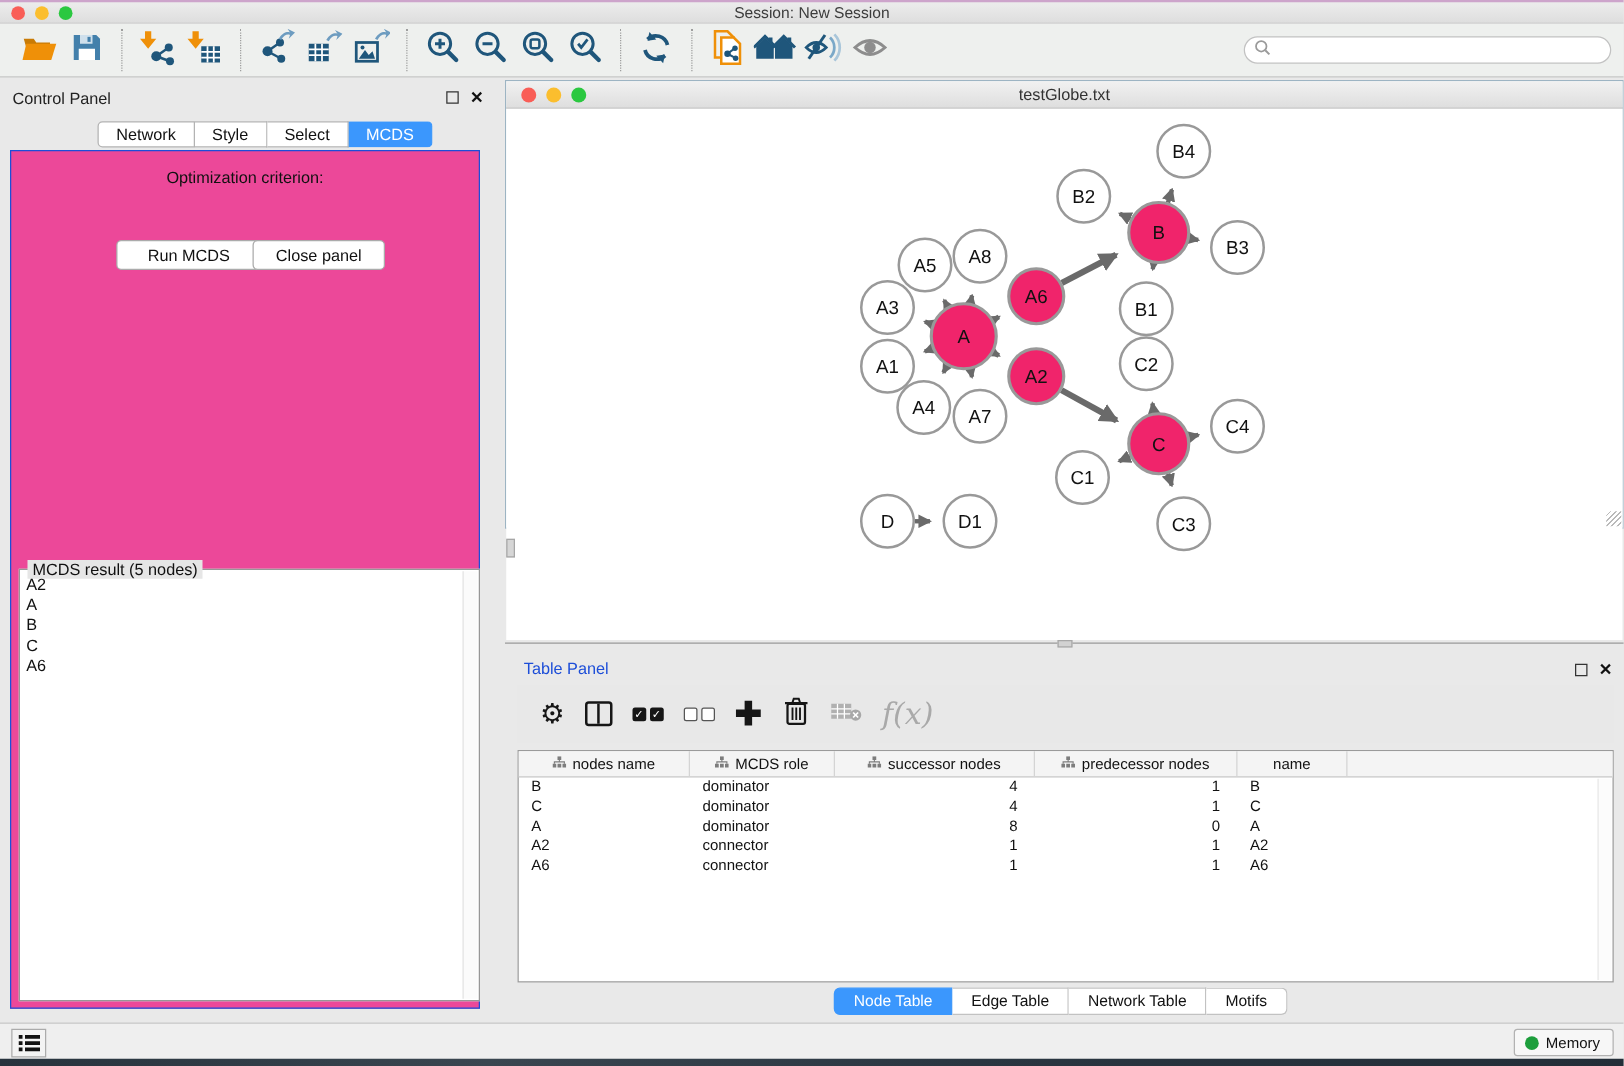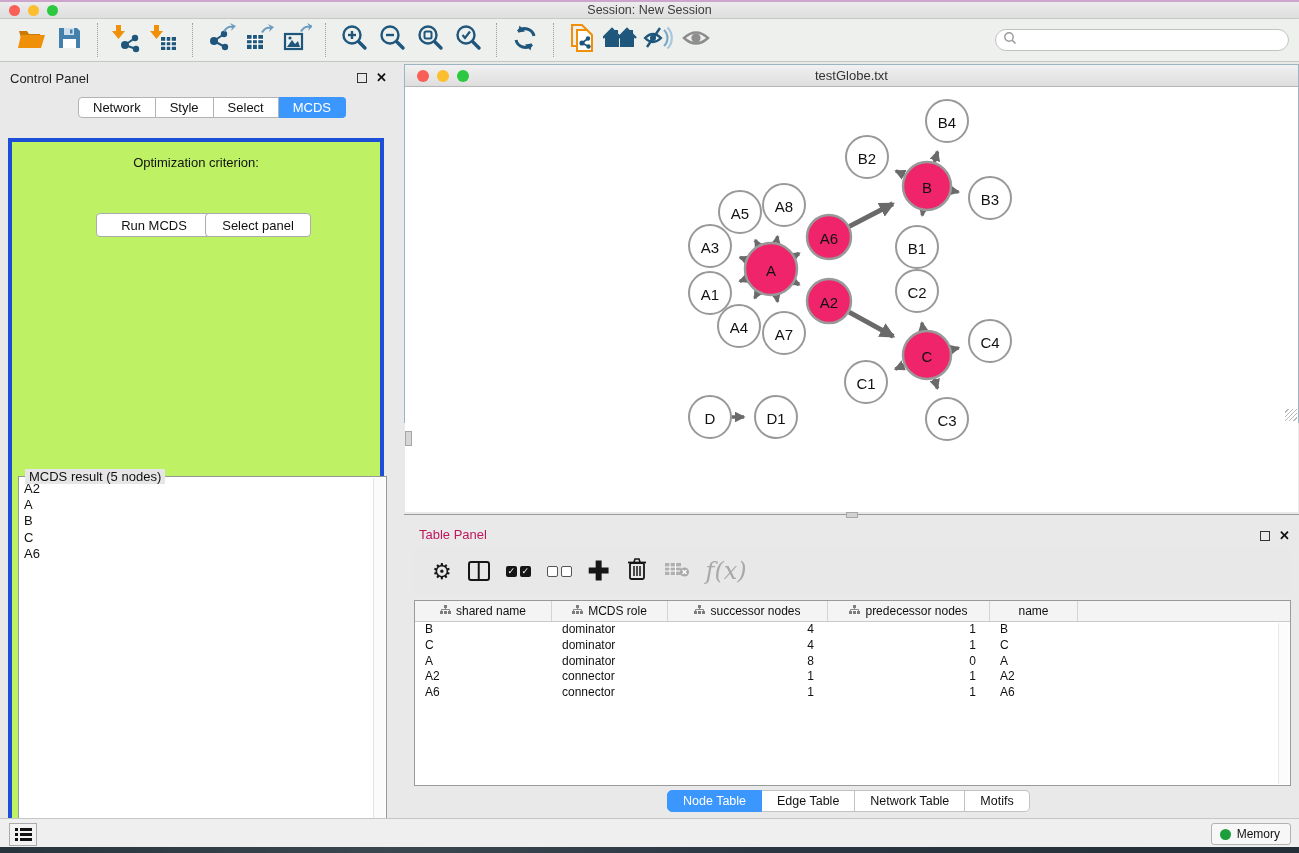--- a/index.html
+++ b/index.html
@@ -32,22 +32,22 @@
   .cp-title { position:absolute; left:10px; top:9px; font-size:13px; color:#222; }
   .panel-float { position:absolute; top:11px; width:10px; height:10px; border:1.5px solid #333; }
   .panel-close { position:absolute; top:8px; font-size:13px; font-weight:bold; color:#111; }
   .cp-float{ left:357px; } .cp-close{ left:376px; }
   .cp-tabs { position:absolute; left:78px; top:35px; display:flex; }
   .cp-tab { height:21px; line-height:19px; padding:0 14px; font-size:13px; background:#fff;
     border:1px solid #b3b3b3; border-left:none; color:#111; text-align:center; }
   .cp-tab:first-child { border-left:1px solid #b3b3b3; border-radius:4px 0 0 4px;text-align:center; }
   .cp-tab:last-child { border-radius:0 4px 4px 0; }
   .cp-tab.active { background:#3b97fd; color:#fff; border-color:#3b97fd; }
-  .cp-body { position:absolute; left:8px; top:76px; width:376px; height:687px;
-    background:#bef264; border:4px solid #1d4ed8; }
+  .cp-body { position:absolute; left:8px; top:58px; width:376px; height:687px;
+    background:#ec4899; border:1px solid #1d4ed8; }
   .opt-label { position:absolute; left:0; top:13px; width:100%; text-align:center; font-size:13px; color:#111; }
   .criterion { position:absolute; left:35px; top:36px; width:304px; height:24px; background:#fff;
     border:1px solid #a9a9a9; border-radius:4px; font-size:13px; color:#111; line-height:22px; padding-left:9px; }
   .stepper { position:absolute; right:1px; top:1px; width:20px; height:20px; border-radius:3px;
     background:linear-gradient(#6fb1fb,#2f84f4); display:flex; flex-direction:column;
     align-items:center; justify-content:center; gap:2px; }
   .st-up { width:0; height:0; border-left:4px solid transparent; border-right:4px solid transparent; border-bottom:5px solid #fff; }
   .st-dn { width:0; height:0; border-left:4px solid transparent; border-right:4px solid transparent; border-top:5px solid #fff; }
   .cp-btn { position:absolute; top:71px; height:24px; background:#fff; border:1px solid #ababab;
     border-radius:4px; font-size:13px; color:#111; font-family:"Liberation Sans",sans-serif; }
@@ -69,21 +69,21 @@
   .nw-canvas { position:relative; width:893px; height:425px; background:#fff; overflow:hidden; }
   .nw-handle { position:absolute; left:0px; top:366px; width:7px; height:15px; background:#d6d6d6; border:1px solid #a6a6a6; }
   .nw-resize { position:absolute; right:1px; bottom:1px; width:12px; height:12px;
     background:repeating-linear-gradient(135deg,transparent 0 2px,#b9b9b9 2px 3px); }
 
   .h-splitter { position:absolute; left:404px; top:452px; width:895px; height:5px; border-top:1px solid #9a9a9a; }
   .h-splitter .grip { position:absolute; left:442px; top:-3px; width:12px; height:6px; background:#d2d2d2; border:1px solid #a8a8a8; }
 
   
   .table-panel { position:absolute; left:405px; top:458px; width:894px; height:294px; }
-  .tp-title { position:absolute; left:14px; top:7px; font-size:13px; color:#be185d; }
+  .tp-title { position:absolute; left:14px; top:7px; font-size:13px; color:#1d4ed8; }
   .tp-float { left:855px; } .tp-close { left:874px; }
   .tp-toolbar { position:absolute; left:9px; top:28px; width:877px; height:46px; background:#e8e8e8;
     display:flex; align-items:center; padding-left:18px; }
   .tpi { display:flex; align-items:center; justify-content:center; height:30px; margin-right:16px; }
   .gear { font-size:22px; color:#161616; font-family:"DejaVu Sans",sans-serif; }
   .colicon { width:22px; height:20px; border:2.5px solid #161616; border-radius:3px; position:relative; }
   .colicon:before { content:""; position:absolute; left:50%; top:0; bottom:0; width:2.5px; background:#161616; transform:translateX(-50%); }
   .ckpair { display:flex; gap:3px; }
   .ck { width:11px; height:11px; border-radius:2px; }
   .ck.on { background:#161616; color:#fff; font-size:9px; line-height:11px; text-align:center; }
@@ -295,21 +295,21 @@
       <div class="panel-close cp-close">✕</div>
       <div class="cp-tabs" id="cp-tabs">
           <div class="cp-tab">Network</div>
           <div class="cp-tab">Style</div>
           <div class="cp-tab">Select</div>
           <div class="cp-tab active">MCDS</div>
         </div>
       <div class="cp-body">
         <div class="opt-label">Optimization criterion:</div>
         <button class="cp-btn btn-run">Run MCDS</button>
-        <button class="cp-btn btn-close">Select panel</button>
+        <button class="cp-btn btn-close">Close panel</button>
         <div class="mcds-box">
           <div class="mcds-legend">MCDS result (5 nodes)</div>
           <div class="mcds-list" id="mcds-list">
               <div class="mcds-item">A2</div>
               <div class="mcds-item">A</div>
               <div class="mcds-item">B</div>
               <div class="mcds-item">C</div>
               <div class="mcds-item">A6</div>
             </div>
           <div class="mcds-scroll"></div>
@@ -503,21 +503,21 @@
       <div class="tp-table">
         <div class="tbl-head" id="tbl-head">
             <div class="th">
               <span><svg width="11" height="10" viewBox="0 0 11 10">
                   <rect x="4" y="0" width="3" height="3" fill="#7d7d7d"></rect>
                   <rect x="0" y="6" width="3" height="3" fill="#7d7d7d"></rect>
                   <rect x="4" y="6" width="3" height="3" fill="#7d7d7d"></rect>
                   <rect x="8" y="6" width="3" height="3" fill="#7d7d7d"></rect>
                   <path d="M1.5 6 V4.5 H9.5 V6 M5.5 4.5 V3" stroke="#7d7d7d" stroke-width="0.9" fill="none"></path>
                 </svg></span>
-              <span>shared name</span>
+              <span>nodes name</span>
             </div>
             <div class="th">
               <span><svg width="11" height="10" viewBox="0 0 11 10">
                   <rect x="4" y="0" width="3" height="3" fill="#7d7d7d"></rect>
                   <rect x="0" y="6" width="3" height="3" fill="#7d7d7d"></rect>
                   <rect x="4" y="6" width="3" height="3" fill="#7d7d7d"></rect>
                   <rect x="8" y="6" width="3" height="3" fill="#7d7d7d"></rect>
                   <path d="M1.5 6 V4.5 H9.5 V6 M5.5 4.5 V3" stroke="#7d7d7d" stroke-width="0.9" fill="none"></path>
                 </svg></span>
               <span>MCDS role</span>

